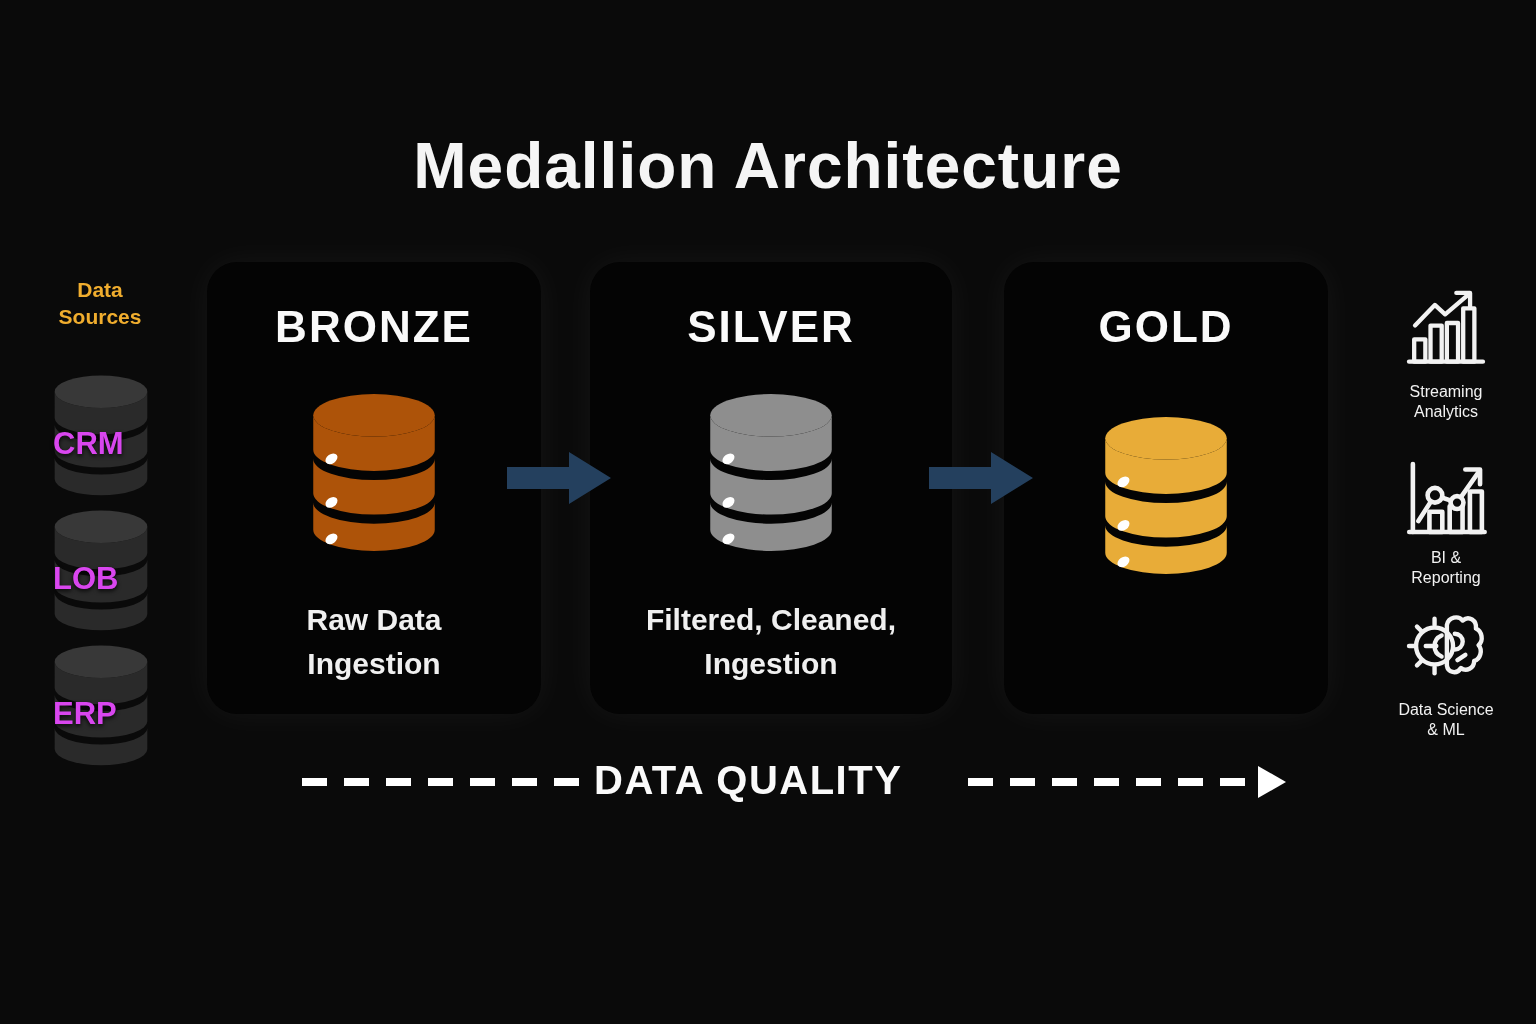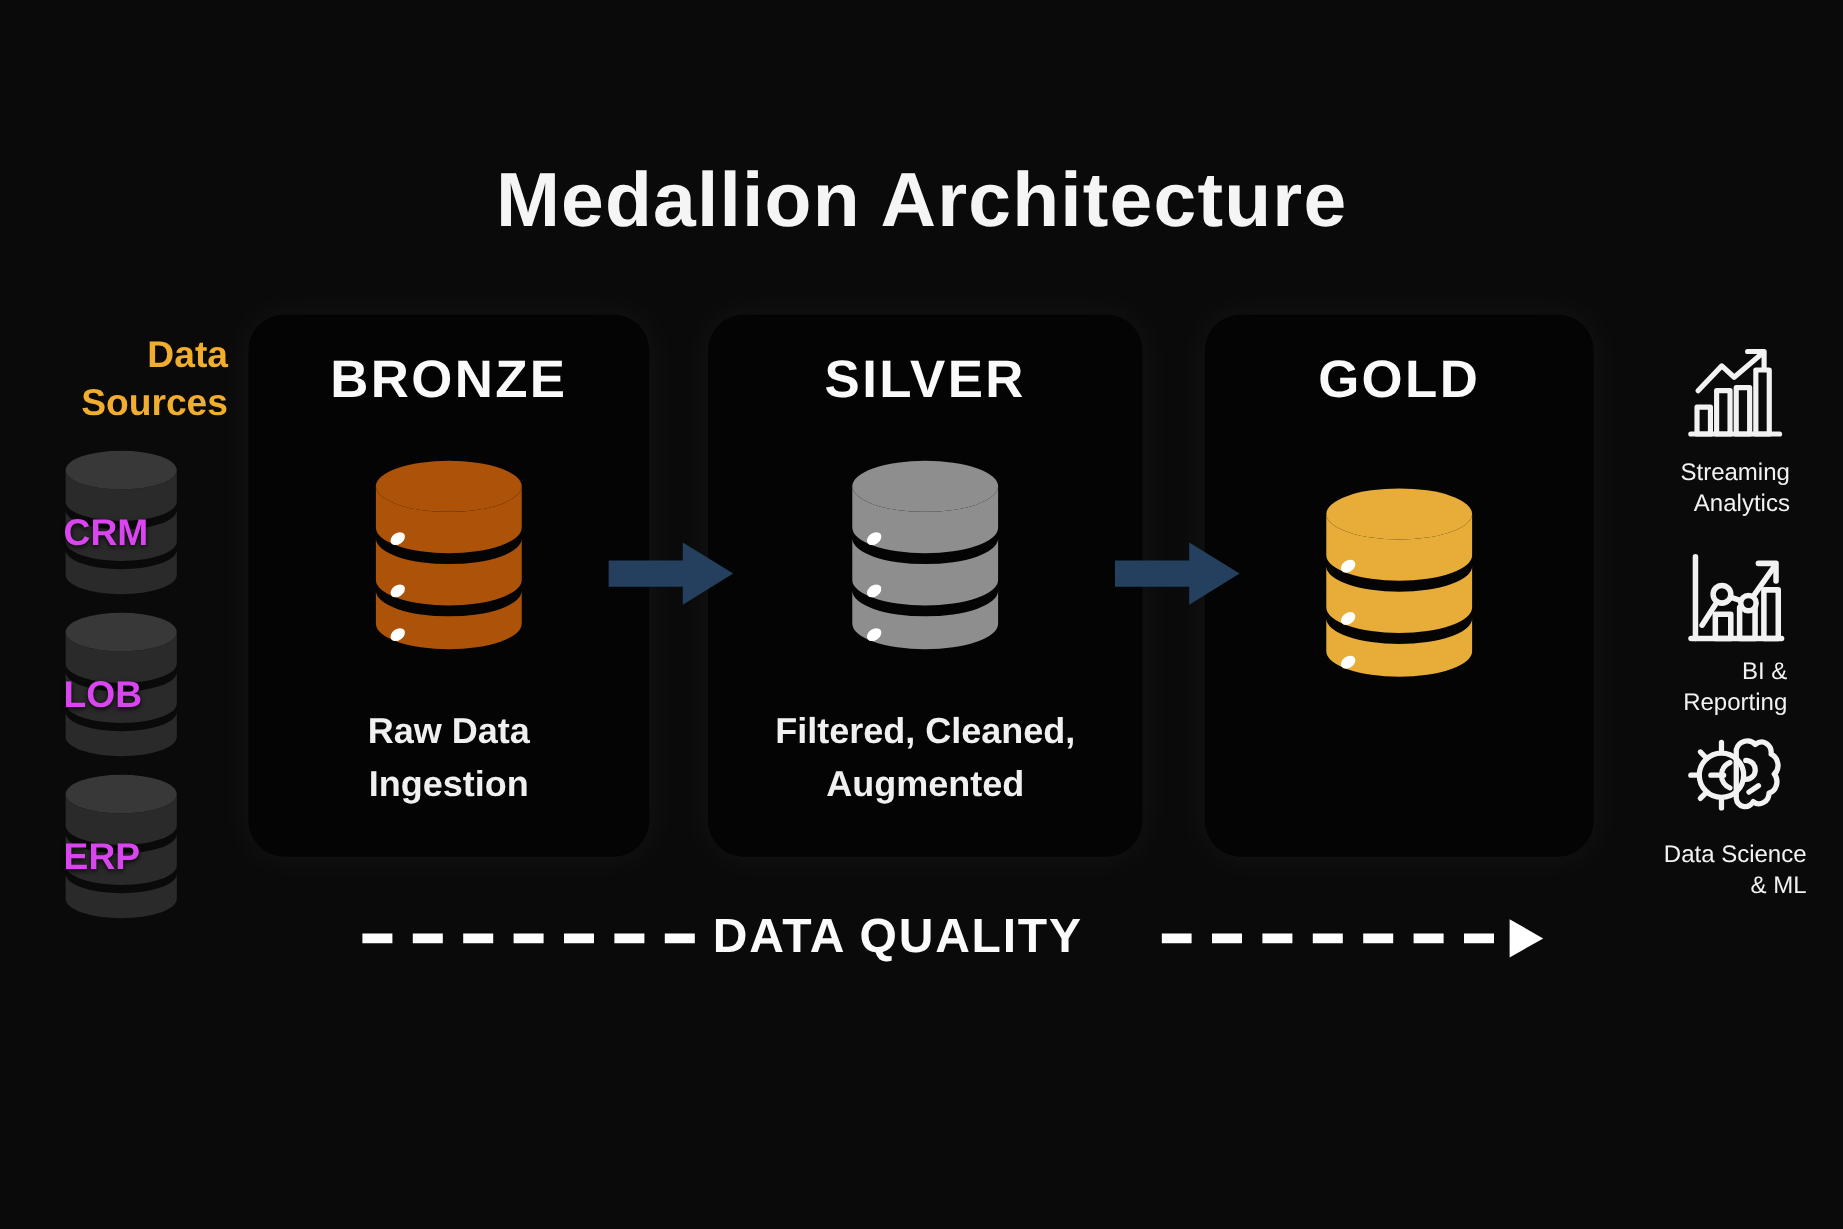--- a/index.html
+++ b/index.html
@@ -10,42 +10,42 @@
     color:#f2f2f2;
   }
   .title{
     position:absolute;top:129px;left:0;right:0;
     text-align:center;font-size:64px;font-weight:700;color:#f5f5f5;
     letter-spacing:1px;margin:0;
   }
   
   .sources-label{
     position:absolute;left:10px;top:276px;width:180px;
-    text-align:right;font-size:31px;font-weight:700;line-height:1.3;
+    text-align:center;font-size:21px;font-weight:700;line-height:1.3;
     white-space:pre-line;
   }
   .source-cyl{position:absolute;left:53px;width:96px;height:122px;}
   .source-cyl svg{width:96px;height:122px;display:block;}
   .src-crm{top:374px;} .src-lob{top:509px;} .src-erp{top:644px;}
   .src-label{
     position:absolute;top:52px;left:0;width:100%;
     font-size:31px;font-weight:700;color:#d946ef;
     text-shadow:0 2px 4px rgba(0,0,0,.85);
   }
   
   .panel{
     position:absolute;top:262px;height:452px;border-radius:30px;
     background:#040404;box-shadow:0 0 34px rgba(255,255,255,0.05);
     display:flex;flex-direction:column;align-items:center;
   }
   .panel-bronze{left:207px;width:334px;}
   .panel-silver{left:590px;width:362px;}
   .panel-gold{left:1004px;width:324px;gap:23px;}
   .stage-name{
-    margin-top:30px;font-size:44px;font-weight:700;letter-spacing:2px;
+    margin-top:40px;font-size:44px;font-weight:700;letter-spacing:2px;
     color:#fafafa;
   }
   .stage-cyl{width:126px;height:160px;margin-top:40px;}
   .stage-caption{
     margin-top:46px;font-size:30px;font-weight:700;line-height:1.45;
     text-align:center;white-space:pre-line;color:#f0f0f0;
   }
   
   .flow-arrow{position:absolute;top:450px;width:106px;height:56px;}
   .arrow-1{left:507px;} .arrow-2{left:929px;}
@@ -59,21 +59,21 @@
     color:#fafafa;
   }
   
   .consumer{
     position:absolute;left:1356px;width:180px;
     display:flex;flex-direction:column;align-items:center;
   }
   .consumer-1{top:286px;} .consumer-2{top:458px;} .consumer-3{top:602px;}
   .consumer svg{display:block;}
   .consumer-label{
-    margin-top:10px;font-size:20px;line-height:1.28;text-align:right;
+    margin-top:10px;font-size:16px;line-height:1.28;text-align:center;
     white-space:pre-line;color:#f2f2f2;
   }
   .oicon{stroke:#f2f2f2;fill:none;stroke-width:5;}
 </style>
 </head>
 <body>
 
 <div class="canvas">
 
   <h1 class="title">Medallion Architecture</h1>
@@ -145,21 +145,21 @@
         <path d="M2,109 A60,21 0 0 0 122,109 L122,136 A60,21 0 0 1 2,136 Z"></path>
         <ellipse cx="62" cy="23" rx="60" ry="21"></ellipse>
       </g>
       <g fill="#ffffff">
         <ellipse cx="20" cy="66" rx="6.5" ry="4.6" transform="rotate(-35 20 66)"></ellipse>
         <ellipse cx="20" cy="109" rx="6.5" ry="4.6" transform="rotate(-35 20 109)"></ellipse>
         <ellipse cx="20" cy="145" rx="6.5" ry="4.6" transform="rotate(-35 20 145)"></ellipse>
       </g>
     </svg>
     <div class="stage-caption">Filtered, Cleaned,
-Augmented</div>
+Ingestion</div>
   </div>
 
   <div class="panel panel-gold">
     <div class="stage-name">GOLD</div>
     <svg class="stage-cyl" viewBox="0 0 124 158">
       <g fill="#E8AC38">
         <path d="M2,23 A60,21 0 0 0 122,23 L122,57 A60,21 0 0 1 2,57 Z"></path>
         <path d="M2,66 A60,21 0 0 0 122,66 L122,100 A60,21 0 0 1 2,100 Z"></path>
         <path d="M2,109 A60,21 0 0 0 122,109 L122,136 A60,21 0 0 1 2,136 Z"></path>
         <ellipse cx="62" cy="23" rx="60" ry="21"></ellipse>

